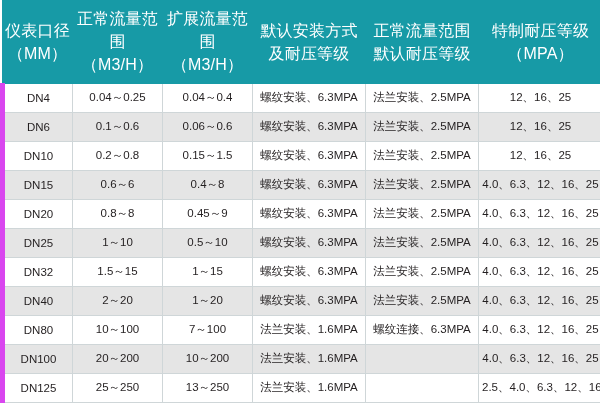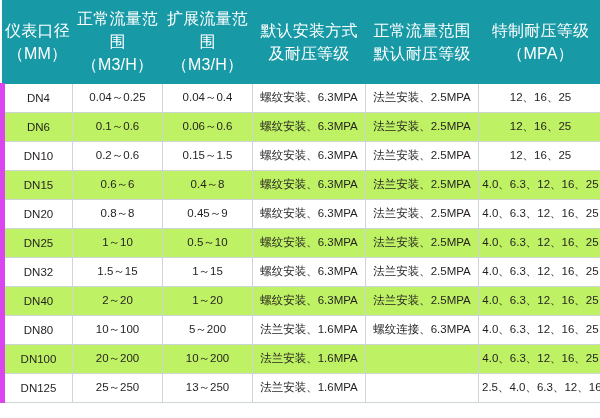--- a/index.html
+++ b/index.html
@@ -48,21 +48,21 @@
     padding: 2px 3px;
     border-bottom: 1px solid #cfd6d8;
     border-right: 1px solid #cfd6d8;
     white-space: nowrap;
     overflow: hidden;
   }
   #spec-table tbody td.first {
     border-left: 5px solid #d946ef;
   }
   #spec-table tbody tr.alt td {
-    background: #bef264;
+    background: #e5e5e5;
   }
   #spec-table tbody tr td.empty {
     color: transparent;
   }
   .hdr-line { display: block; }
 </style>
 </head>
 <body>
 
 <table id="spec-table">
@@ -114,21 +114,21 @@
       <tr class="alt">
         <td class="first">DN6</td>
         <td>0.1～0.6</td>
         <td>0.06～0.6</td>
         <td>螺纹安装、6.3MPA</td>
         <td>法兰安装、2.5MPA</td>
         <td>12、16、25</td>
       </tr>
       <tr>
         <td class="first">DN10</td>
-        <td>0.2～0.6</td>
+        <td>0.2～0.8</td>
         <td>0.15～1.5</td>
         <td>螺纹安装、6.3MPA</td>
         <td>法兰安装、2.5MPA</td>
         <td>12、16、25</td>
       </tr>
       <tr class="alt">
         <td class="first">DN15</td>
         <td>0.6～6</td>
         <td>0.4～8</td>
         <td>螺纹安装、6.3MPA</td>
@@ -163,21 +163,21 @@
         <td class="first">DN40</td>
         <td>2～20</td>
         <td>1～20</td>
         <td>螺纹安装、6.3MPA</td>
         <td>法兰安装、2.5MPA</td>
         <td>4.0、6.3、12、16、25</td>
       </tr>
       <tr>
         <td class="first">DN80</td>
         <td>10～100</td>
-        <td>5～200</td>
+        <td>7～100</td>
         <td>法兰安装、1.6MPA</td>
         <td>螺纹连接、6.3MPA</td>
         <td>4.0、6.3、12、16、25</td>
       </tr>
       <tr class="alt">
         <td class="first">DN100</td>
         <td>20～200</td>
         <td>10～200</td>
         <td>法兰安装、1.6MPA</td>
         <td class="empty"></td>

